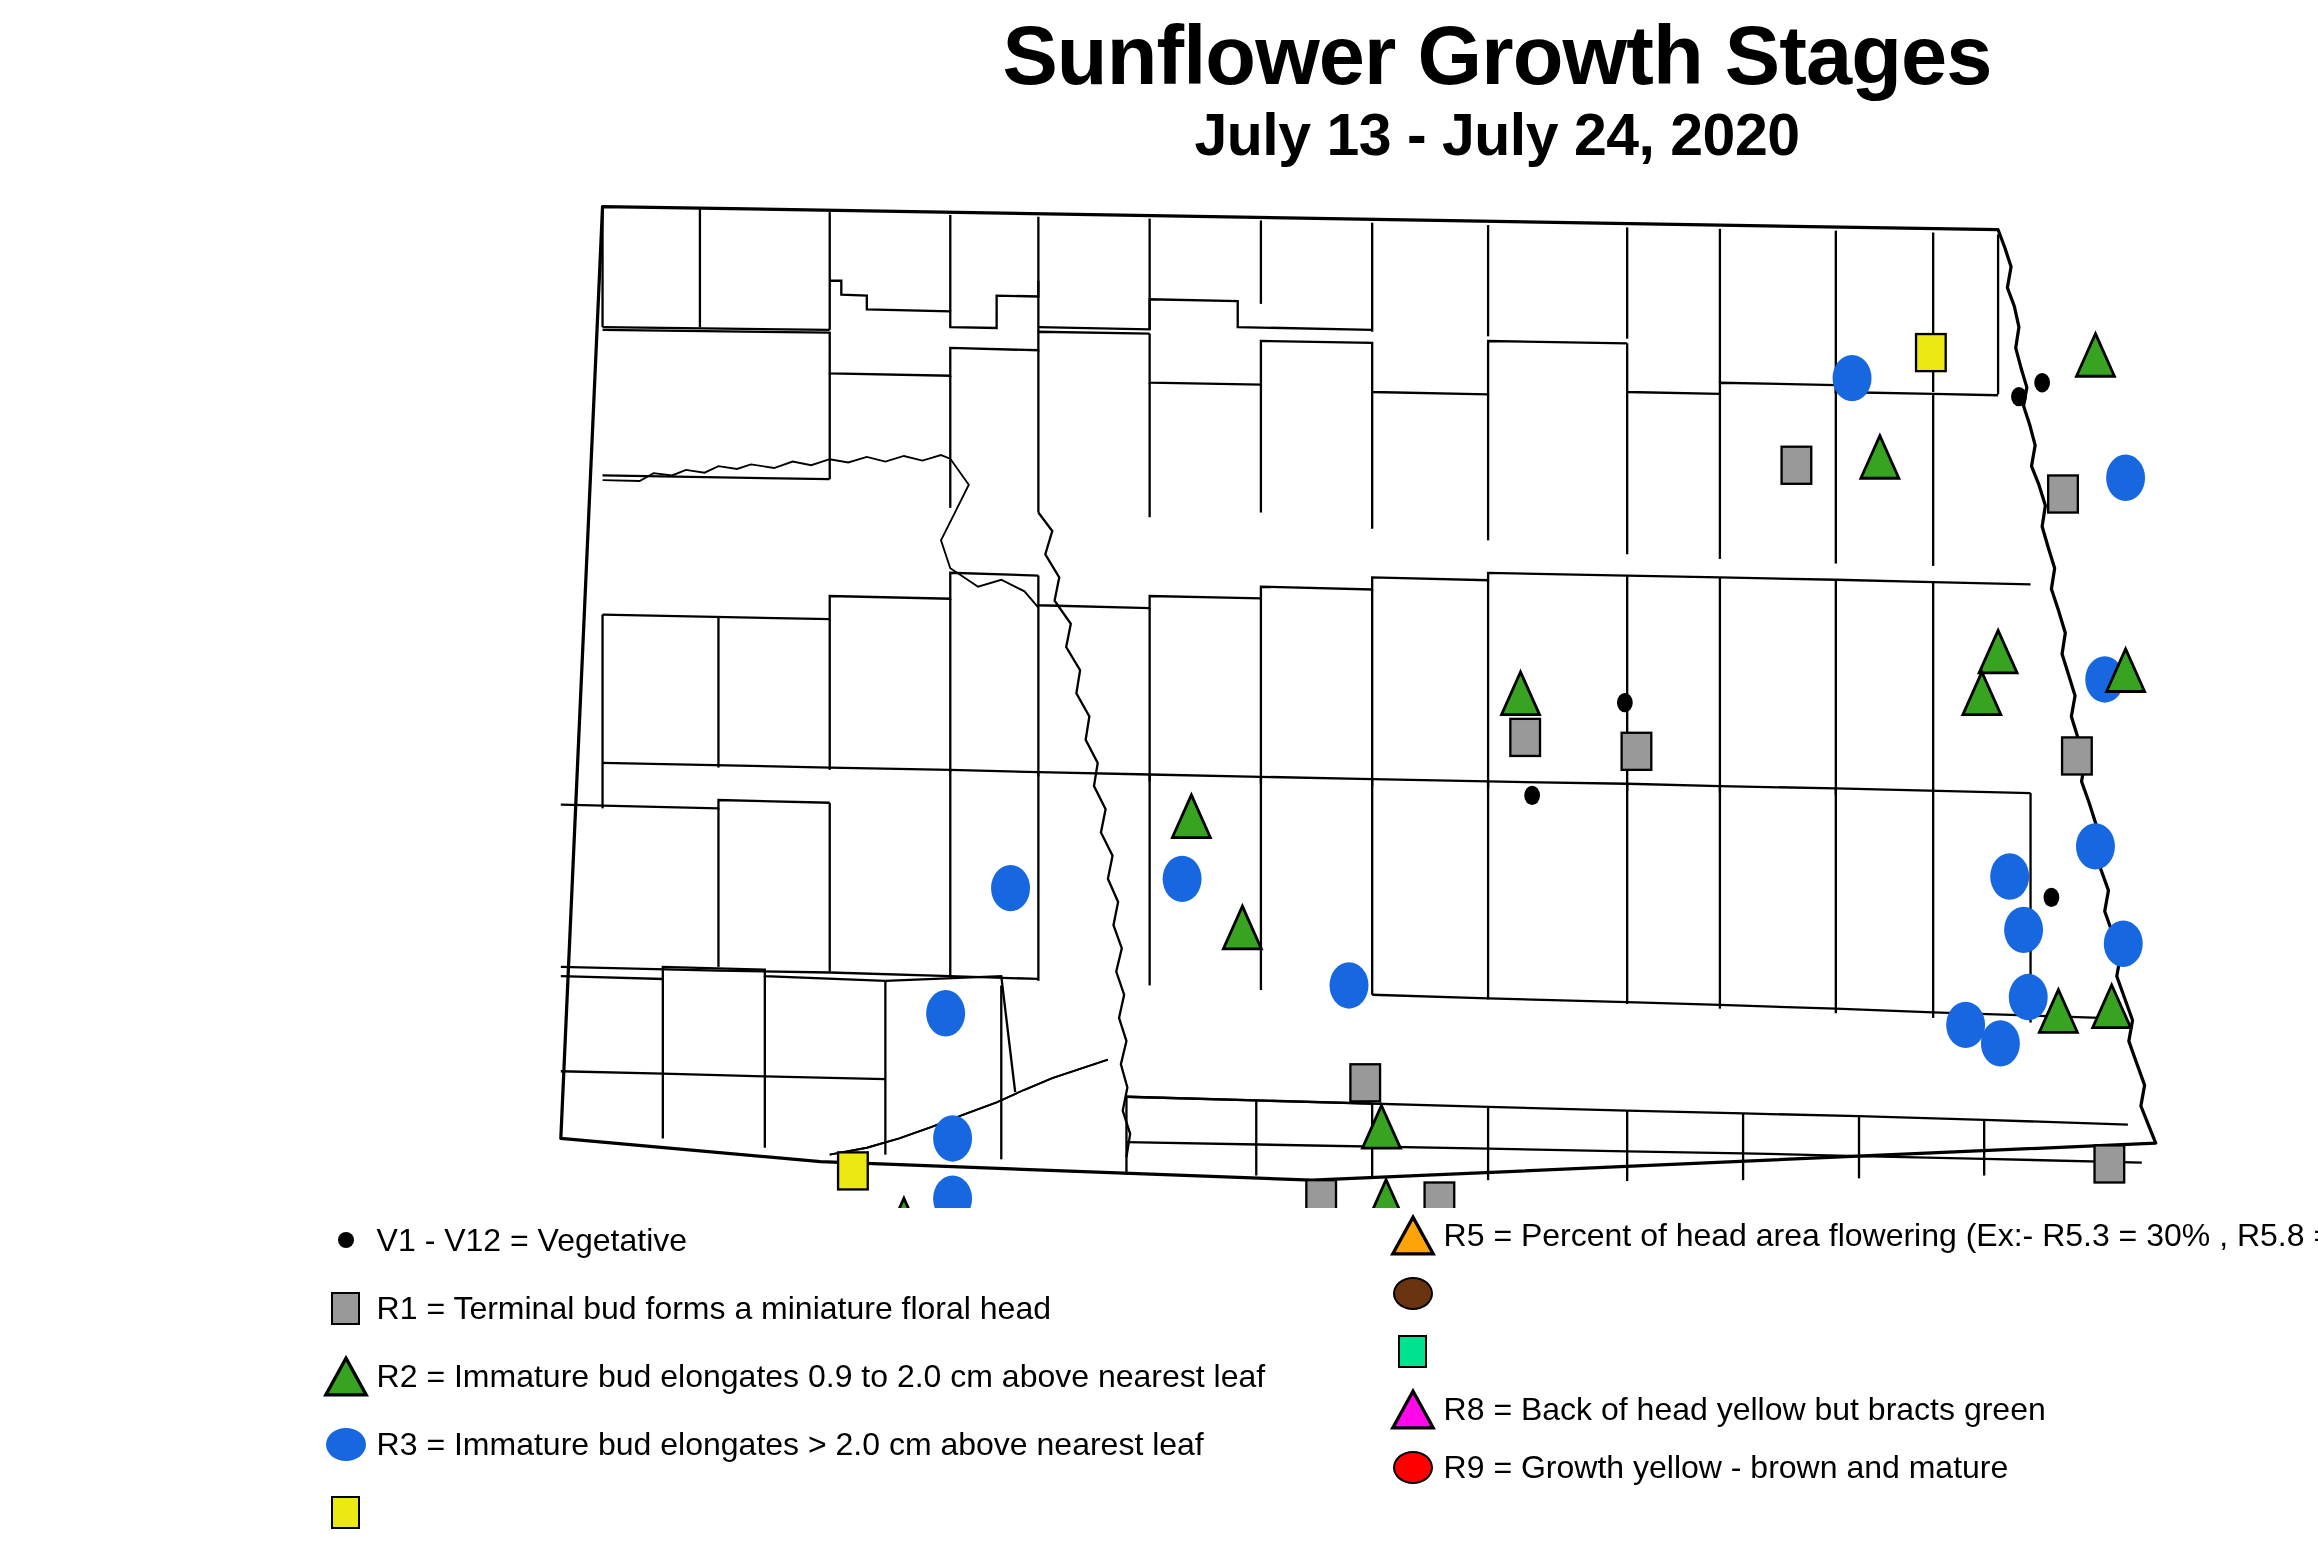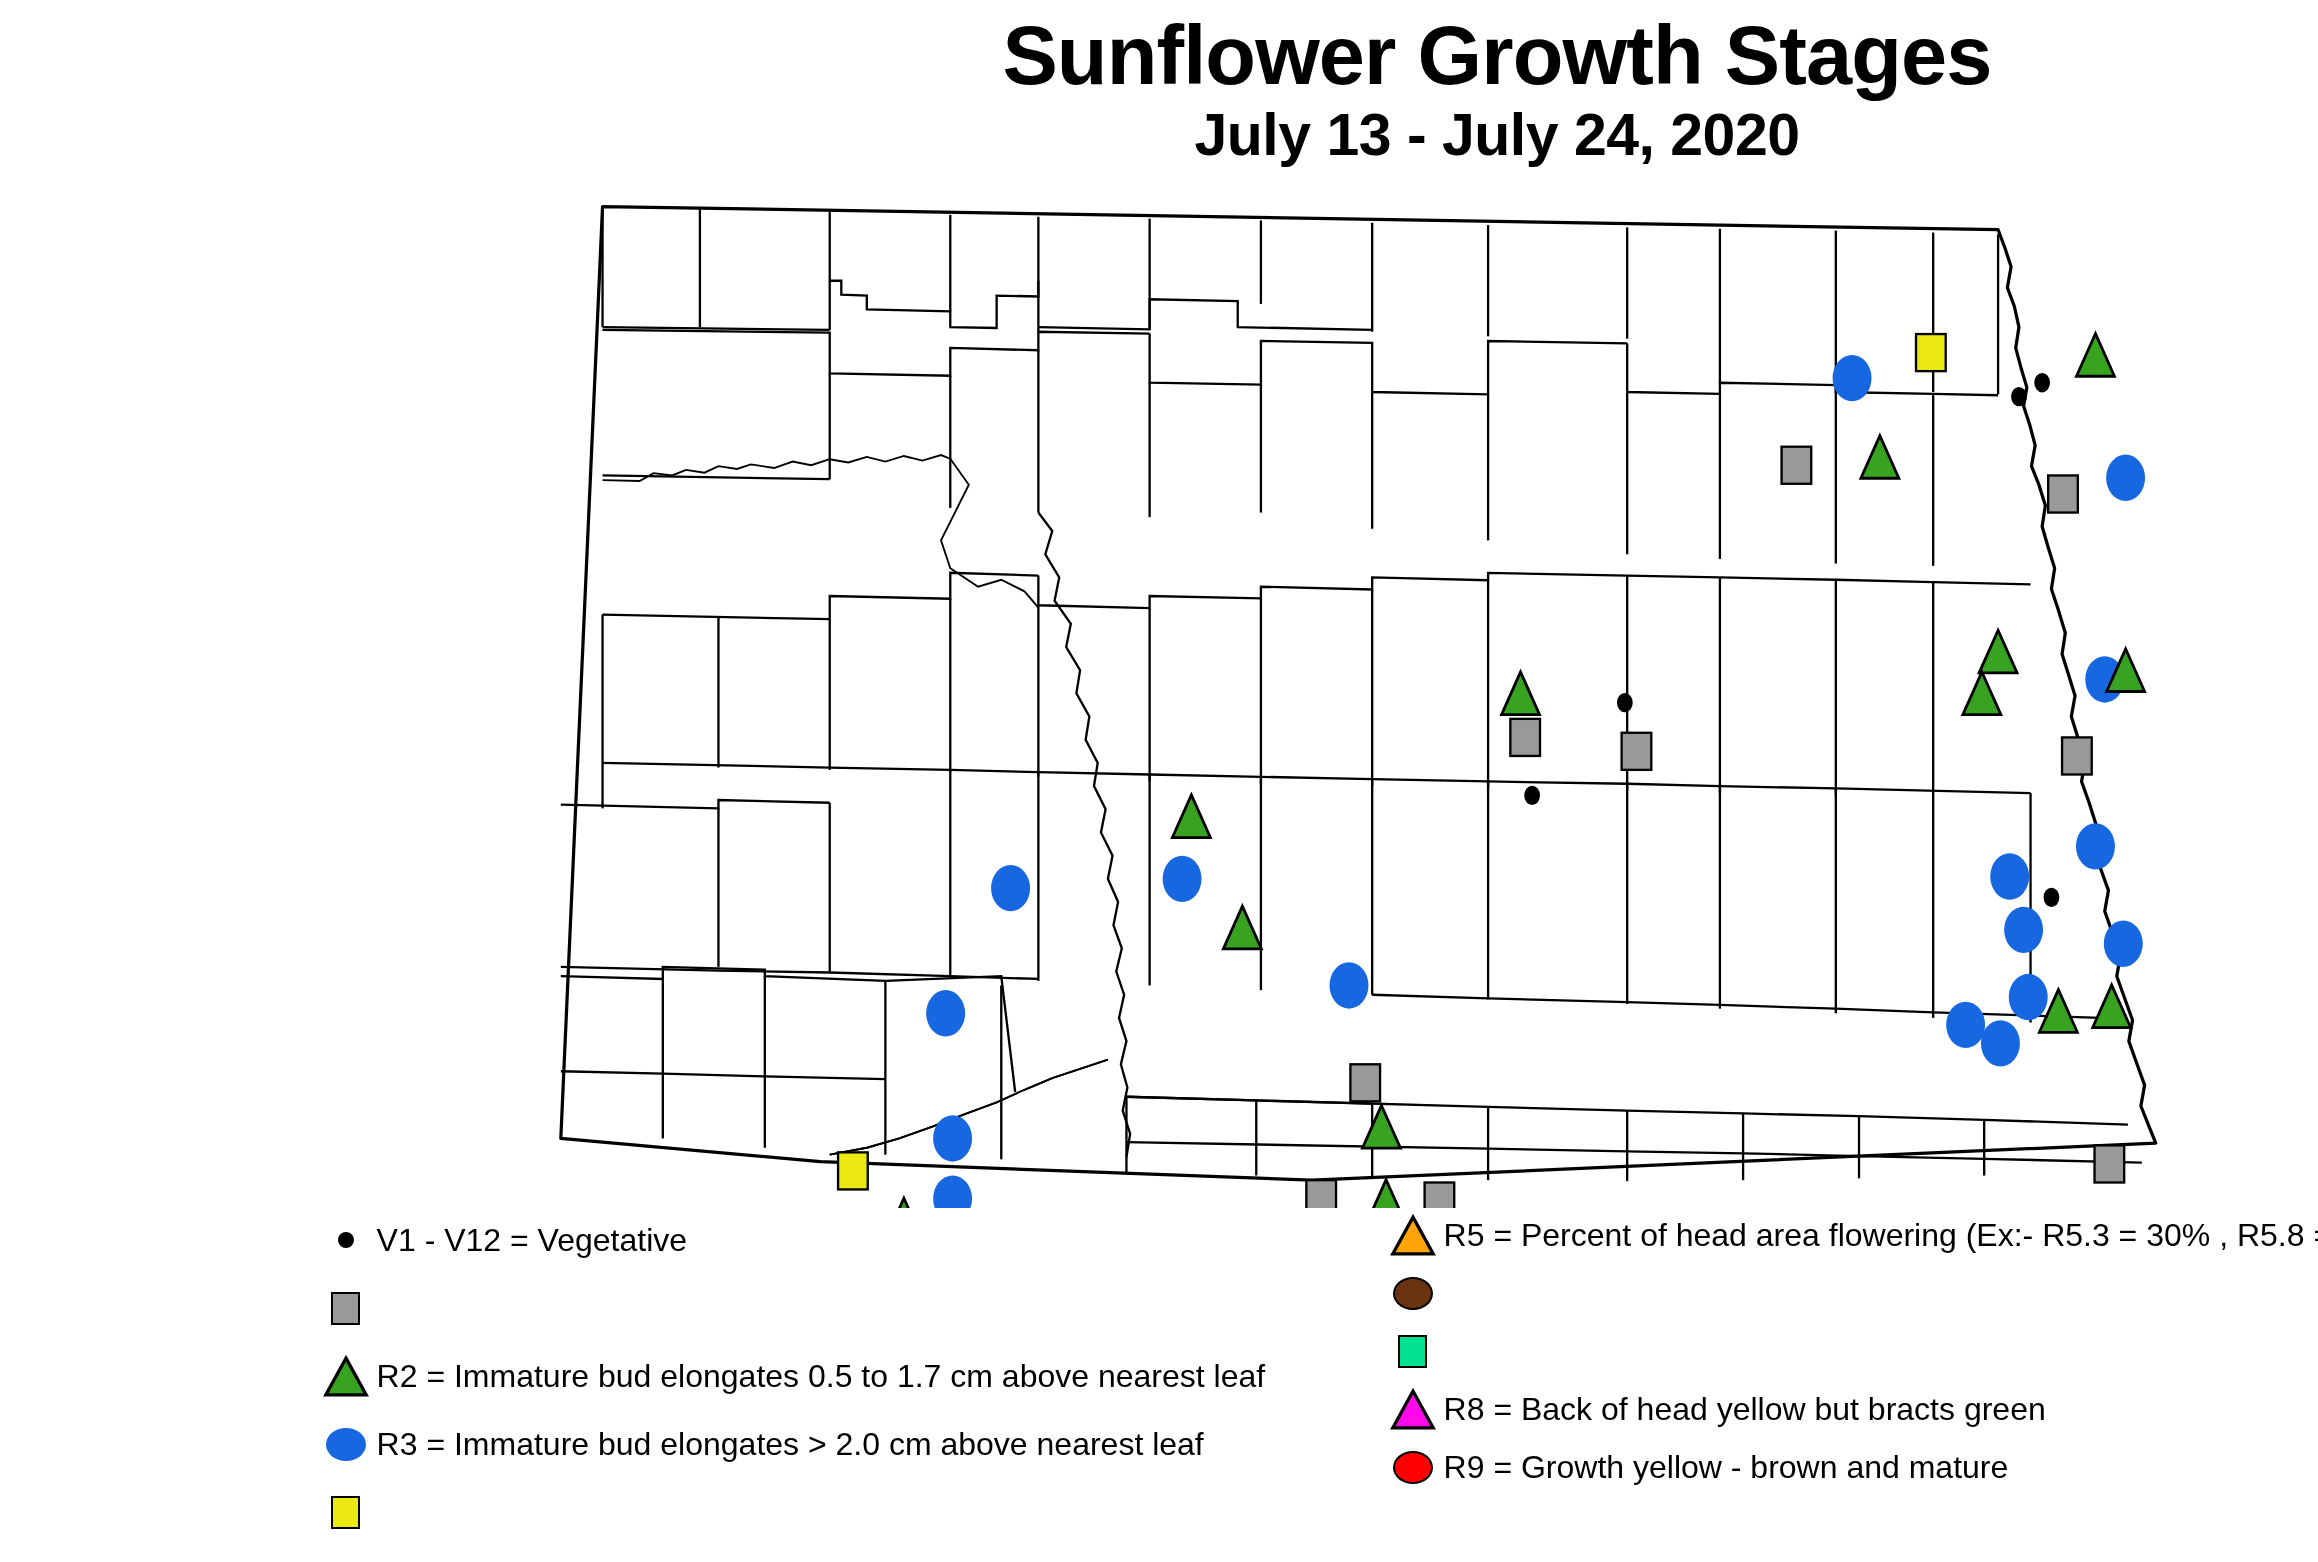--- a/index.html
+++ b/index.html
@@ -234,29 +234,30 @@
       <div class="lg-swatch">
         <div class="lg-dot"></div>
       </div>
       <div class="lg-label">V1 - V12 = Vegetative</div>
     </div>
 
     <div class="legend-row">
       <div class="lg-swatch">
         <div class="lg-sq sq" style="background:#999999"></div>
       </div>
+      <div class="lg-label">R1 = Terminal bud forms a miniature floral head</div>
     </div>
 
     <div class="legend-row">
       <div class="lg-swatch">
         <svg width="46" height="43" viewBox="0 0 100 92">
             <polygon points="50,6 94,86 6,86" fill="#37a320" stroke="#000" stroke-width="7"></polygon>
           </svg>
       </div>
-      <div class="lg-label">R2 = Immature bud elongates 0.5 to 1.7 cm above nearest leaf</div>
+      <div class="lg-label">R2 = Immature bud elongates 0.9 to 2.0 cm above nearest leaf</div>
     </div>
 
     <div class="legend-row">
       <div class="lg-swatch">
         <div class="lg-circle" style="background:#1667e0"></div>
       </div>
       <div class="lg-label">R3 = Immature bud elongates &gt; 2.0 cm above nearest leaf</div>
     </div>
 
     <div class="legend-row">

